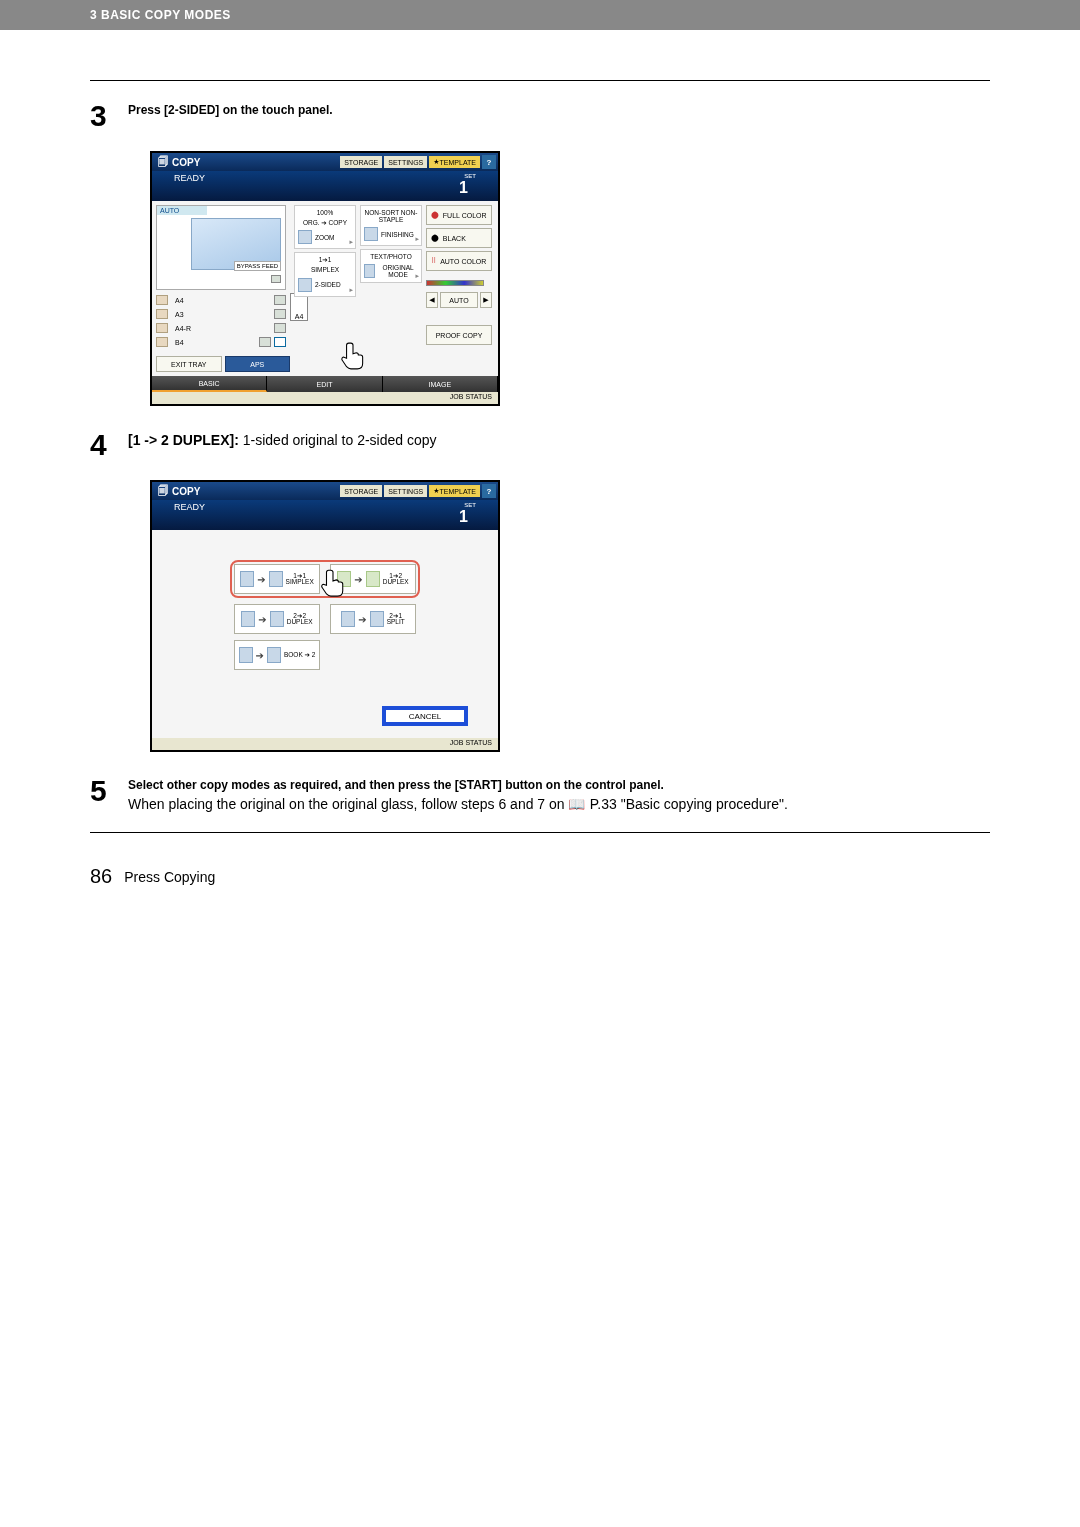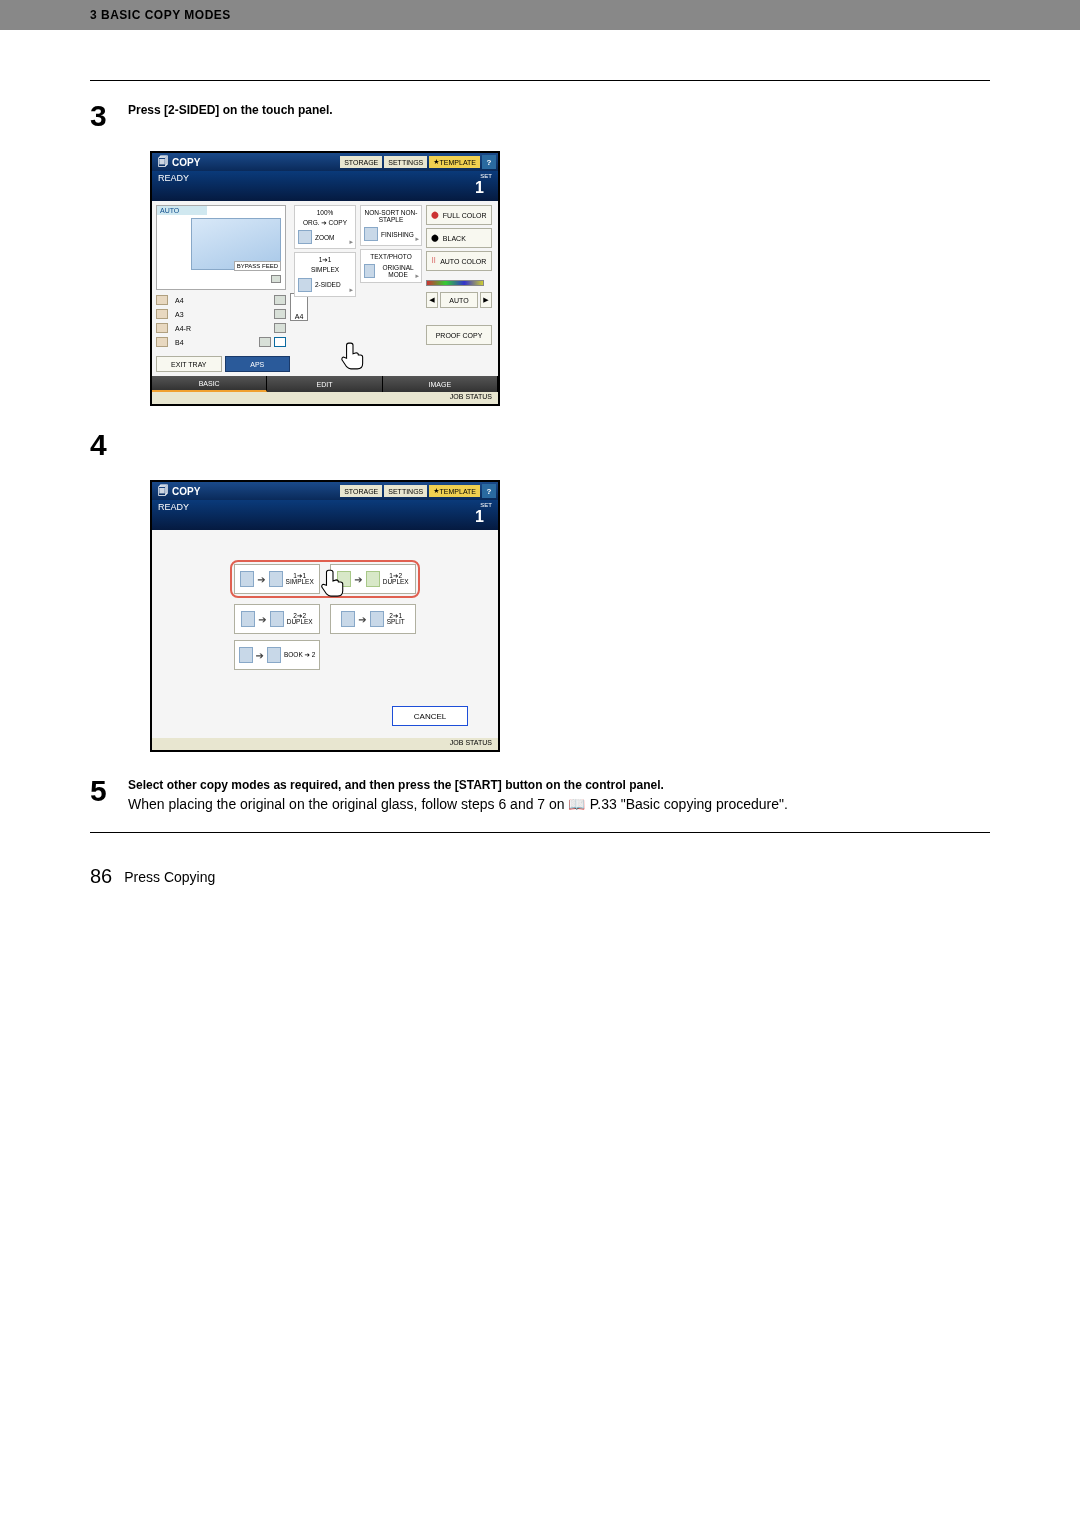--- a/index.html
+++ b/index.html
@@ -1,33 +1,33 @@
 <!DOCTYPE html>
 <html><head>
 <meta charset="utf-8">
 <style>
   * { box-sizing: border-box; margin: 0; padding: 0; }
   body { font-family: Arial, Helvetica, sans-serif; font-size: 14px; color: #000; background: #fff; width: 1080px; }
-  .header-bar { background: #888; color: #000000; font-size: 12px; font-weight: bold; padding: 8px 12px 8px 90px; letter-spacing: 0.5px; }
+  .header-bar { background: #888; color: #ffffff; font-size: 12px; font-weight: bold; padding: 8px 12px 8px 90px; letter-spacing: 0.5px; }
   .page { padding: 50px 90px 40px 90px; }
   hr.rule { border: none; border-top: 1.5px solid #000; margin: 0 0 18px 0; }
   .step { display: flex; margin-bottom: 18px; }
   .step-num { font-size: 30px; font-weight: bold; width: 38px; flex-shrink: 0; }
   .step-body { flex: 1; padding-top: 4px; }
   .step-title { font-size: 12px; font-weight: bold; margin-bottom: 4px; }
   .step-sub { font-size: 14px; margin-bottom: 2px; }
   .step-sub b { font-weight: bold; }
   .screenshot-wrap { margin: 8px 0 22px 60px; }
   .screenshot { border: 2px solid #000; width: 350px; background: #000; font-size: 8px; color: #fff; display: flex; flex-direction: column; }
   .ss-titlebar { display: flex; align-items: center; background: linear-gradient(#1a4a8a, #0a2a5a); height: 18px; }
   .ss-title { font-weight: bold; font-size: 10px; padding-left: 6px; flex: 1; display: flex; align-items: center; gap: 4px; }
   .ss-topbtn { background: #e8e6d0; color: #000; font-size: 7px; padding: 1px 4px; margin-right: 2px; height: 12px; display: flex; align-items: center; }
   .ss-topbtn.yellow { background: #f0d050; }
   .ss-help { background: #2a6aa0; color: #fff; width: 14px; height: 14px; display: flex; align-items: center; justify-content: center; font-weight: bold; margin-right: 2px; }
-  .ss-statusbar { background: linear-gradient(#0a3a7a, #051a40); height: 30px; display: flex; justify-content: space-between; align-items: flex-start; padding: 2px 6px; }
+  .ss-statusbar { background: linear-gradient(#0a3a7a, #051a40); height: 30px; display: flex; justify-content: space-between; align-items: flex-start; padding: 2px 22px; }
   .ss-ready { font-size: 9px; }
   .ss-set { font-size: 6px; text-align: right; }
   .ss-count { font-size: 16px; font-weight: bold; text-align: right; padding-right: 8px; }
   .ss-main { background: #f5f5f5; color: #000; flex: 1; display: flex; padding: 4px; gap: 4px; }
   .ss-col { display: flex; flex-direction: column; gap: 3px; }
   .ss-autobox { background: #fff; border: 1px solid #aaa; height: 85px; width: 130px; position: relative; }
   .ss-autohdr { background: #d0e8f0; font-size: 7px; padding: 1px 3px; color: #0a4a8a; width: 50px; }
   .ss-paperimg { position: absolute; top: 12px; left: 34px; width: 90px; height: 52px; background: linear-gradient(160deg, #d8e8f8, #a8c8e8); border: 1px solid #88a8c8; }
   .ss-bypass { position: absolute; right: 4px; bottom: 18px; font-size: 6px; background: #fff; border: 1px solid #aaa; padding: 1px 2px; }
   .ss-bypass-ind { position: absolute; right: 4px; bottom: 6px; width: 10px; height: 8px; background: #d8e0d8; border: 1px solid #888; }
@@ -58,21 +58,21 @@
 
   
   .ss2-main { background: #f5f5f5; padding: 30px 10px 12px 10px; color: #000; display: flex; flex-direction: column; align-items: center; gap: 6px; min-height: 200px; }
   .ss2-row { display: flex; gap: 10px; }
   .ss2-opt { width: 86px; height: 30px; background: #fff; border: 1px solid #b0b0a0; display: flex; align-items: center; justify-content: center; gap: 3px; font-size: 6.5px; position: relative; }
   .ss2-opt .mini-ic { width: 14px; height: 16px; background: #c8d8e8; border: 1px solid #88a8c8; }
   .ss2-opt .mini-ic2 { width: 14px; height: 16px; background: #d8e8c8; border: 1px solid #a8c888; }
   .ss2-opt .arrow { font-size: 10px; color: #444; }
   .ss2-opt .txt { line-height: 1; text-align: center; }
   .ss2-highlight { border: 2.5px solid #e06050; border-radius: 8px; padding: 2px; display: flex; gap: 10px; }
-  .ss2-cancel { align-self: flex-end; width: 76px; height: 20px; background: #fff; border: 1px solid #1d4ed8; font-size: 8px; display: flex; align-items: center; justify-content: center; margin-top: 30px; margin-right: 20px; }
+  .ss2-cancel { align-self: flex-end; width: 86px; height: 20px; background: #fff; border: 4px solid #1d4ed8; font-size: 8px; display: flex; align-items: center; justify-content: center; margin-top: 30px; margin-right: 20px; }
   .ss2-finger { position: absolute; width: 26px; height: 30px; pointer-events: none; }
 
   .footer { display: flex; align-items: center; gap: 12px; padding-top: 14px; }
   .footer-rule { border: none; border-top: 1.5px solid #000; margin-top: 300px; }
   .page-number { font-size: 20px; }
   .page-label { font-size: 14px; }
 </style>
 </head>
 <body>
 
@@ -225,20 +225,23 @@
         <svg viewBox="0 0 24 28">
             <path d="M10 2c1 0 2 1 2 2v8l3-1c1 0 2 1 2 2l2 0c1 0 2 1 2 2v6c0 3-2 5-5 5h-6c-2 0-3-1-4-2l-4-6c-1-1 0-3 1-3l3 1V4c0-1 1-2 2-2z" fill="#fff" stroke="#000" stroke-width="1"></path>
           </svg>
       </div>
     </div>
   </div>
 
   <div class="step">
     <div class="step-num">4</div>
     <div class="step-body">
+      <div class="step-sub">
+        <b>[1 -&gt; 2 DUPLEX]:</b><span> 1-sided original to 2-sided copy</span>
+      </div>
     </div>
   </div>
 
   <div class="screenshot-wrap">
     <div class="screenshot">
       <div class="ss-titlebar">
         <div class="ss-title">
           <span>🗐</span>
           <span>COPY</span>
         </div>

